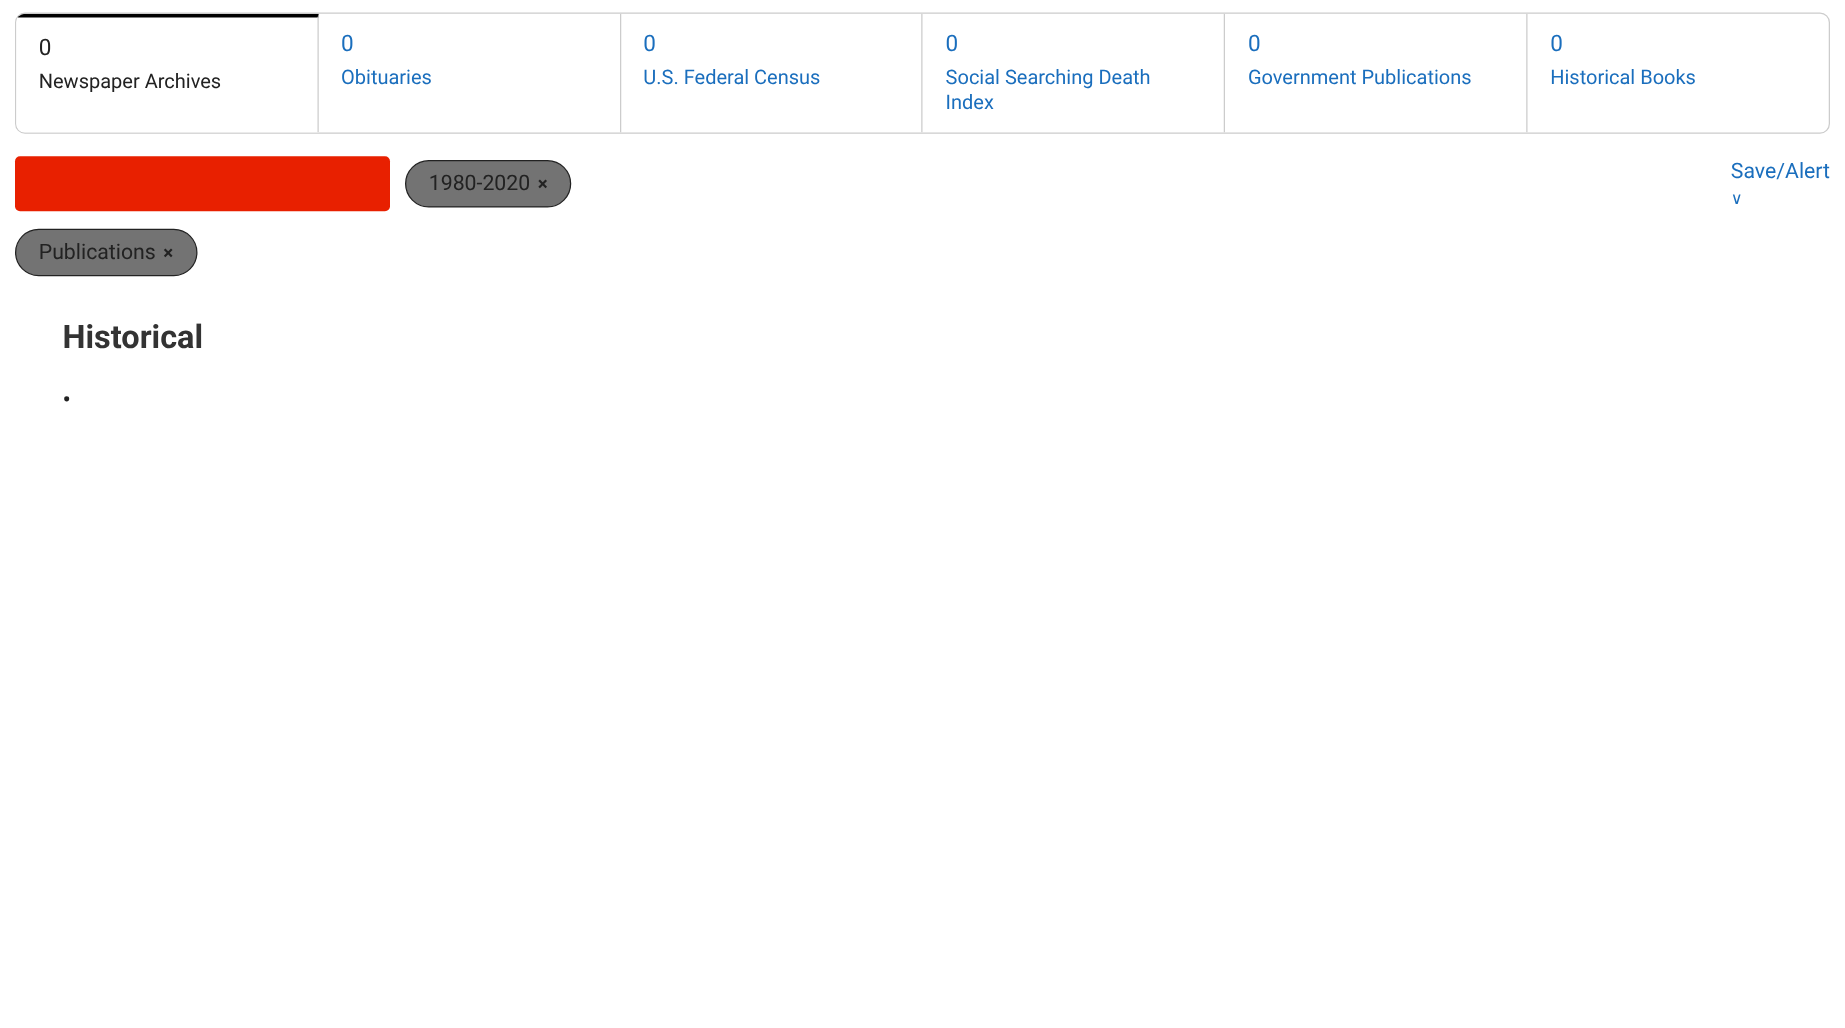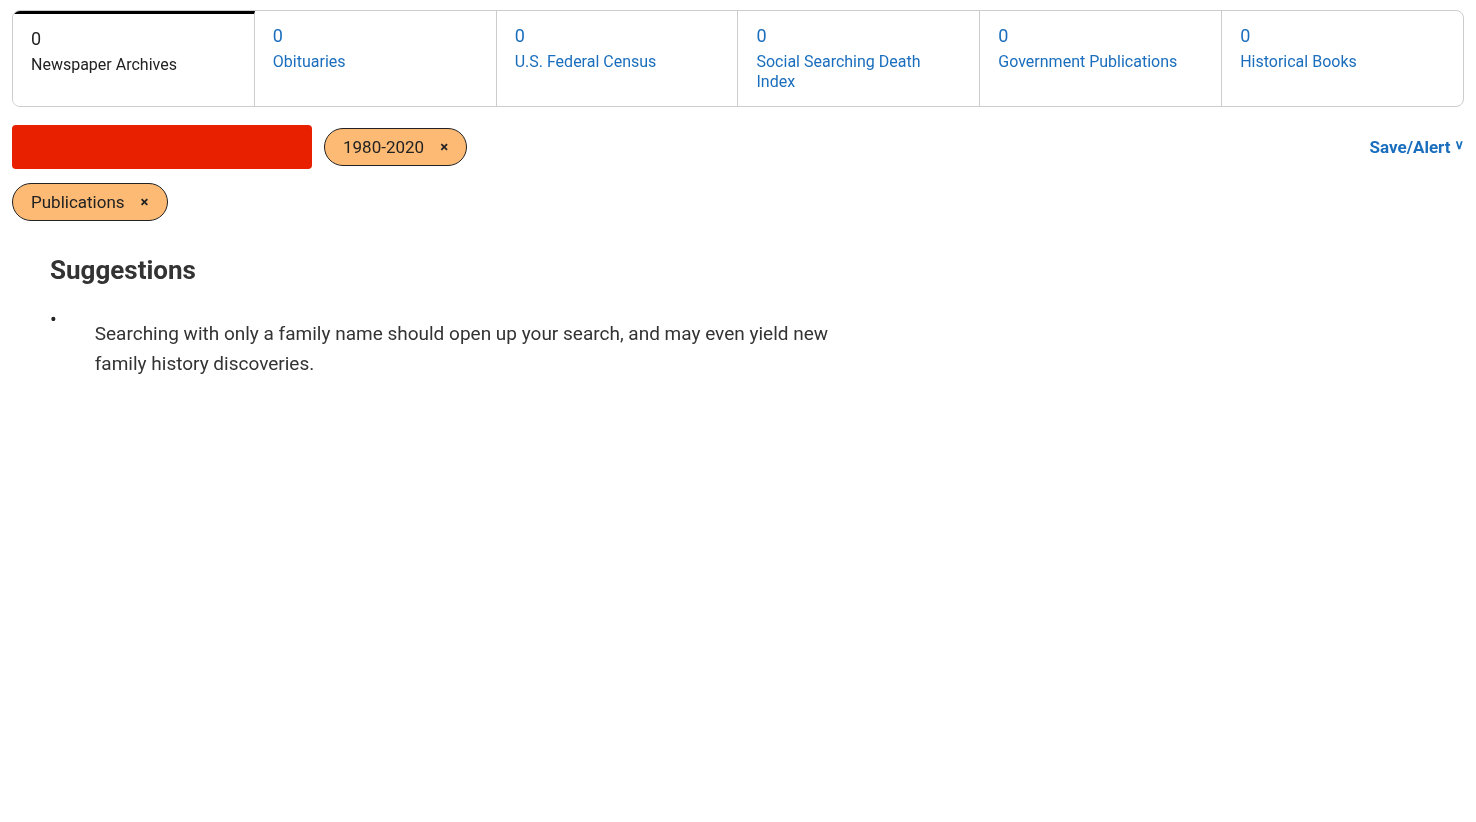--- a/index.html
+++ b/index.html
@@ -60,38 +60,39 @@
       flex-shrink: 0;
     }
     .filter-pill {
       display: inline-flex;
       align-items: center;
       border: 1.5px solid #222;
       border-radius: 50px;
       padding: 8px 18px;
       font-size: 17px;
       font-weight: 400;
-      gap: 16px;
-      cursor: pointer;
-      background: #fdba74;
+      gap: 6px;
+      cursor: pointer;
+      background: #737373;
     }
     .filter-pill .close-x {
       color: #222;
       font-weight: 700;
       font-size: 15px;
     }
     .save-alert {
       margin-left: auto;
       color: #1a6ebd;
       font-size: 17px;
-      font-weight: 700;
+      font-weight: 400;
       cursor: pointer;
       display: flex;
       gap: 4px;
       white-space: nowrap;
+      flex-direction: column;
     }
     .save-alert .chevron {
       font-size: 13px;
     }
 
     
     .filter-row2 {
       margin: 14px 12px 0 12px;
     }
 
@@ -204,23 +205,22 @@
 
 <div class="filter-row2">
   <div class="filter-pill" style="display:inline-flex;">
     <span>Publications</span>
     <span class="close-x">×</span>
   </div>
 </div>
 
 <div class="main-content">
 
-  <h2 class="suggestions-heading">Suggestions</h2>
+  <h2 class="suggestions-heading">Historical</h2>
 
   <ul class="suggestions-list">
     <li class="suggestion-item">
       <span class="bullet">•</span>
       <div>
-        <p class="suggestion-desc">Searching with only a family name should open up your search, and may even yield new family history discoveries.</p>
       </div>
     </li>
   </ul>
 </div>
 
 </body></html>

